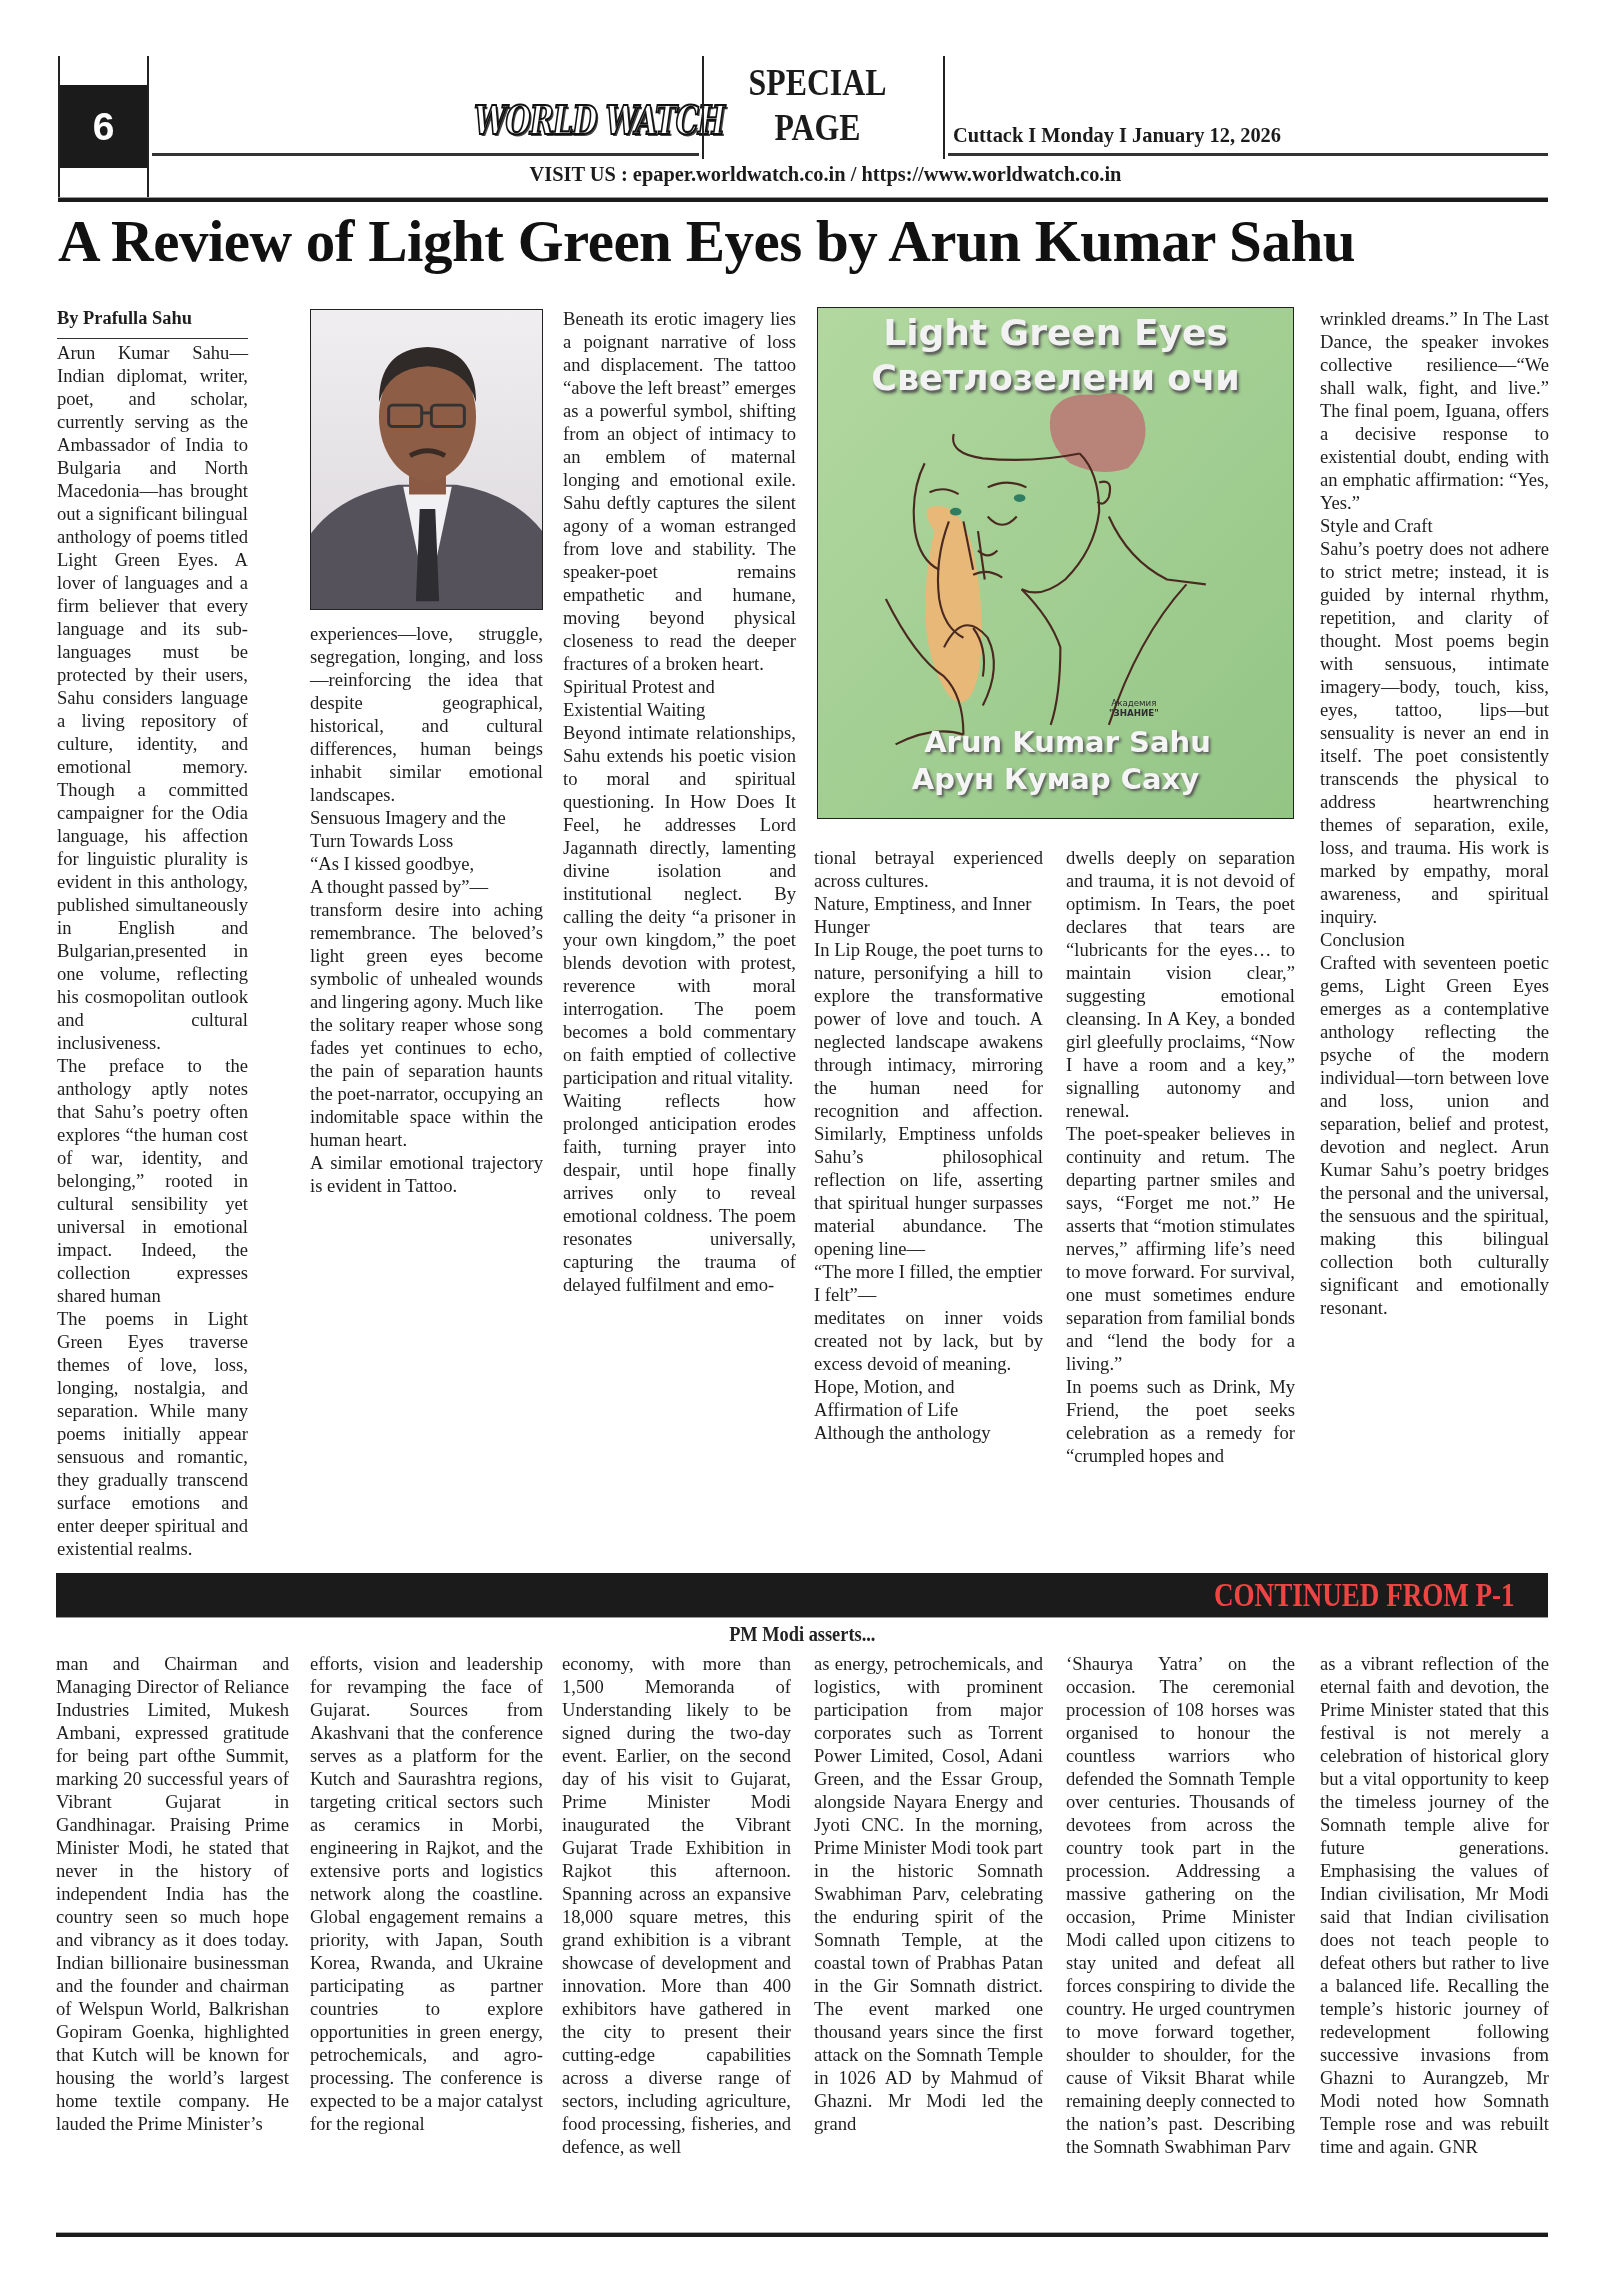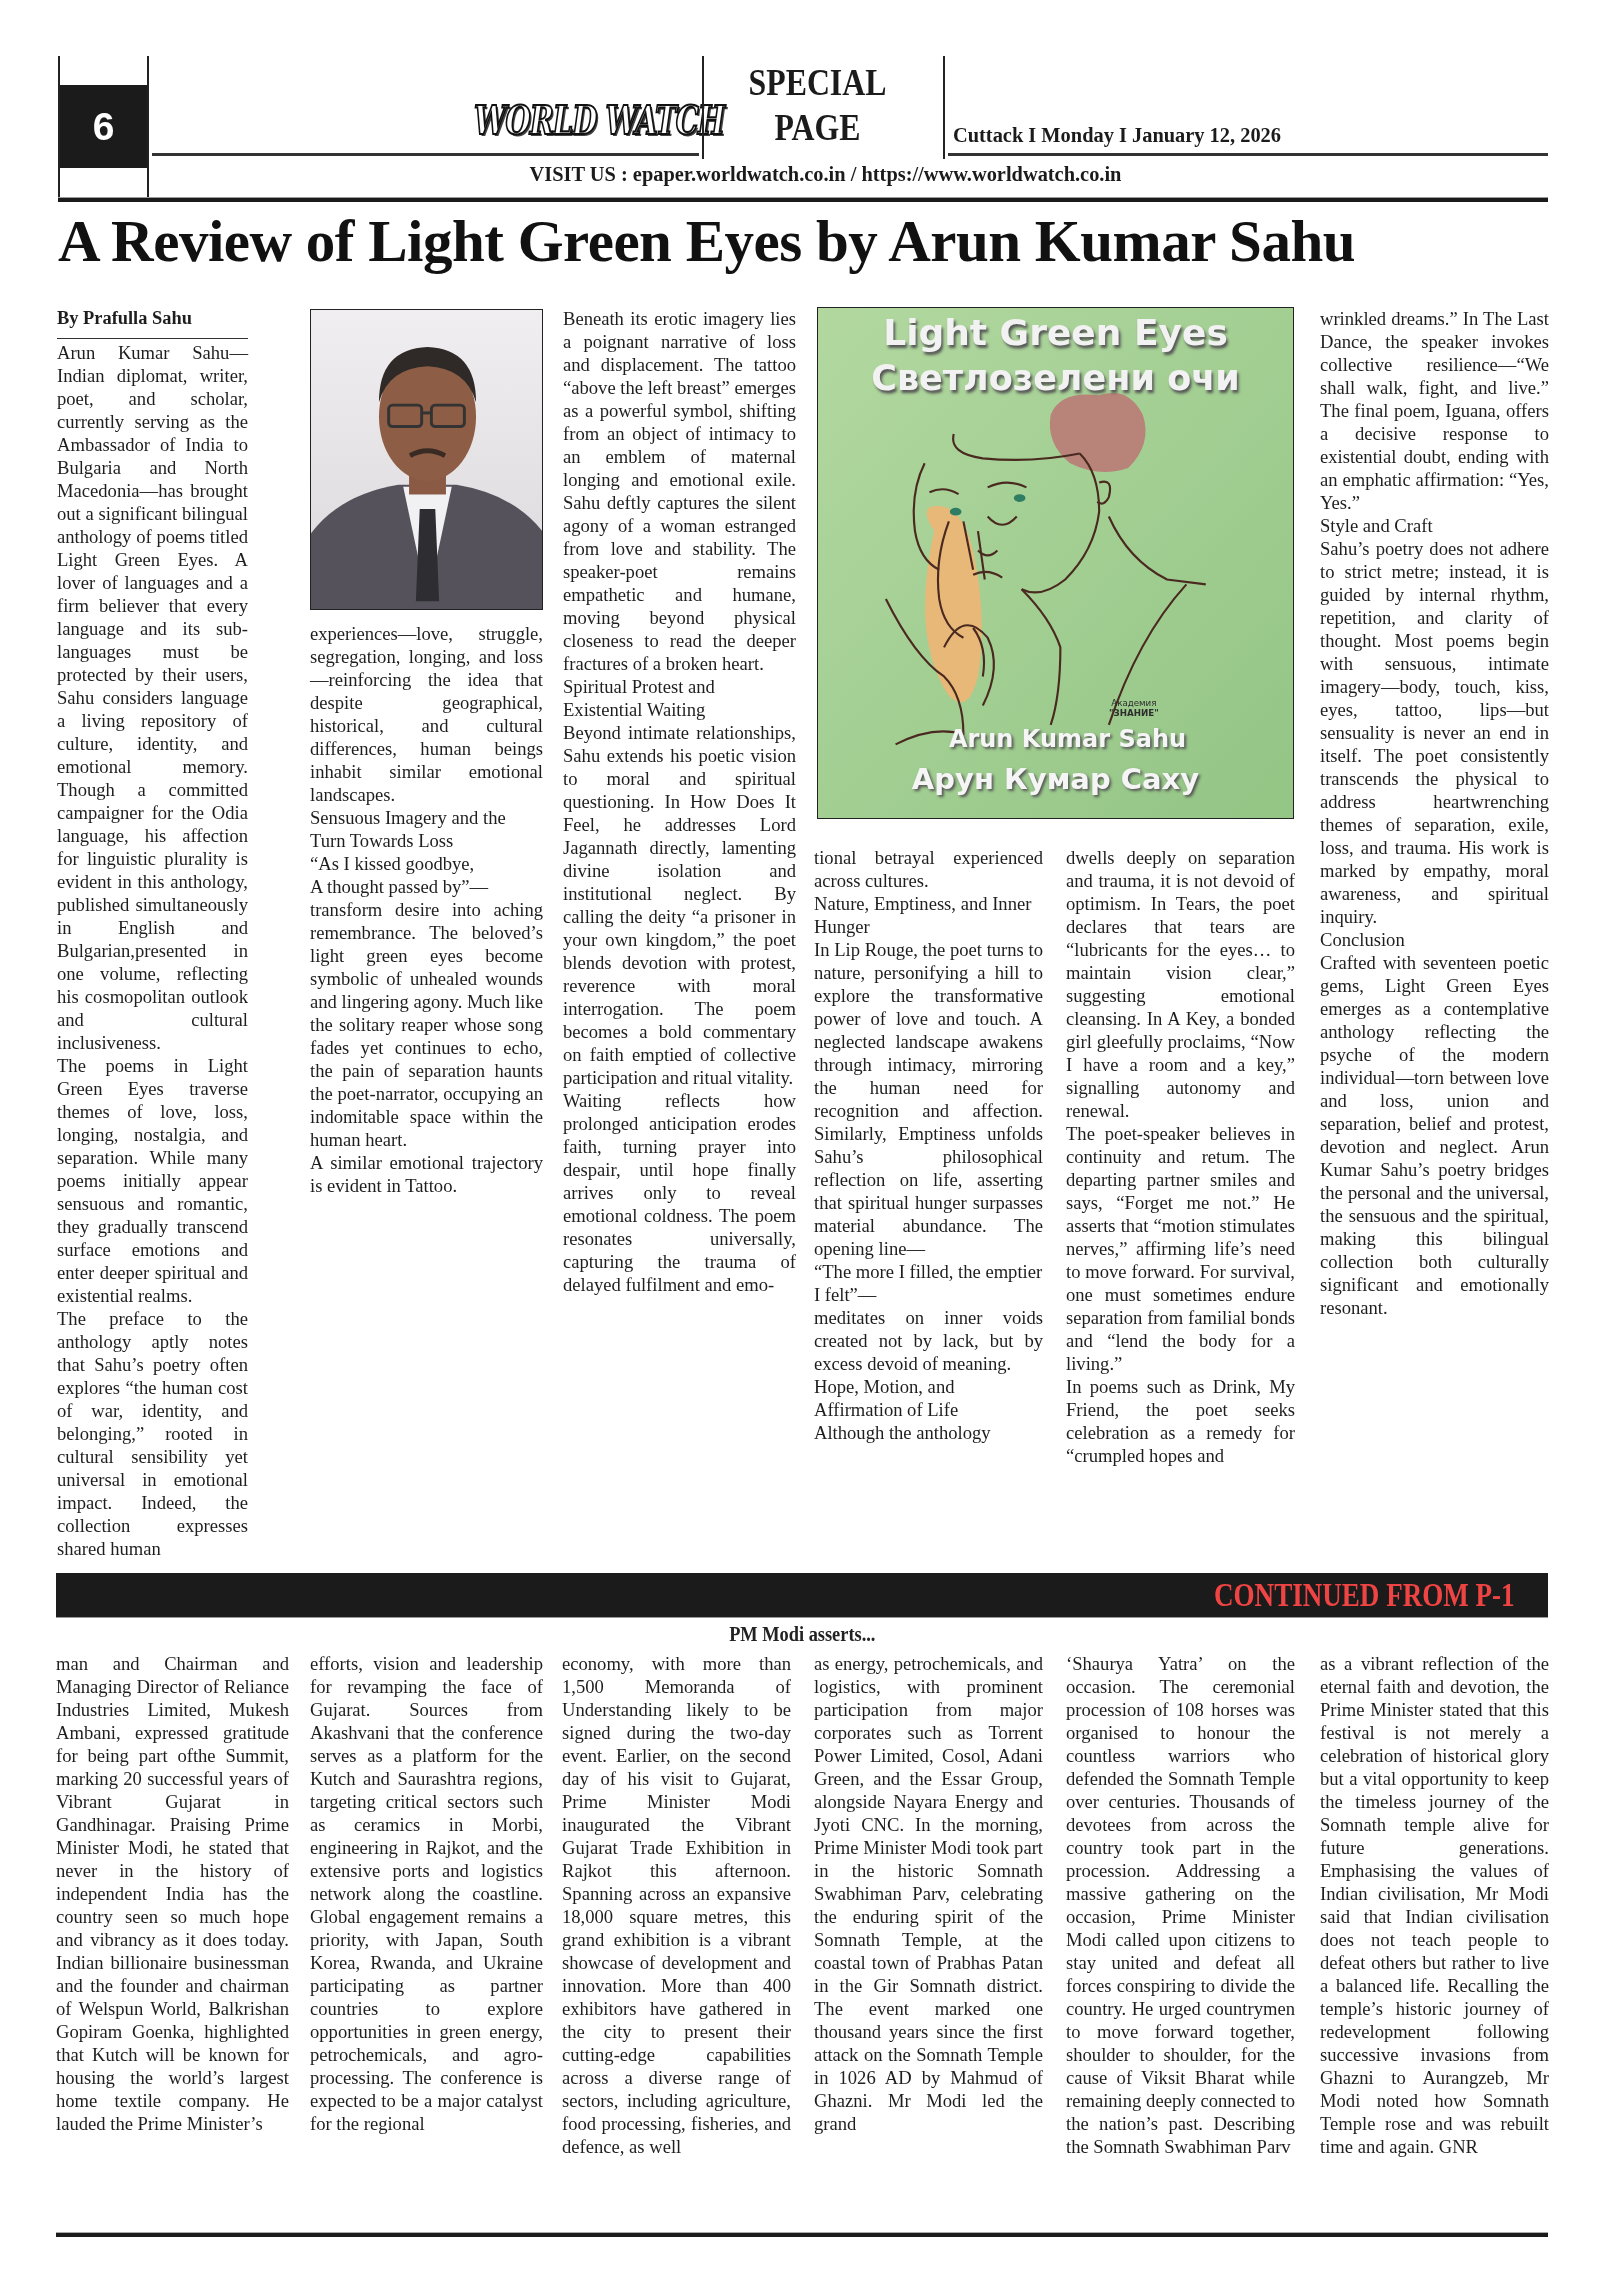--- a/index.html
+++ b/index.html
@@ -67,22 +67,22 @@
 <div class="rule-thin" style="left:152px; top:153px; width:547px;"></div>
 <div class="rule-thin" style="left:948px; top:153px; width:600px;"></div>
 <div class="visit">VISIT US : epaper.worldwatch.co.in / https://www.worldwatch.co.in</div>
 <div class="rule-thick"></div>
 
 <h1 class="headline">A Review of Light Green Eyes by Arun Kumar Sahu</h1>
 
 <div class="col" style="left:57px; top:307px; width:191px;">
   <div class="byline">By Prafulla Sahu</div>
   <p>Arun Kumar Sahu—Indian diplomat, writer, poet, and scholar, currently serving as the Ambassador of India to Bulgaria and North Macedonia—has brought out a significant bilingual anthology of poems titled Light Green Eyes. A lover of languages and a firm believer that every language and its sub-languages must be protected by their users, Sahu considers language a living repository of culture, identity, and emotional memory. Though a committed campaigner for the Odia language, his affection for linguistic plurality is evident in this anthology, published simultaneously in English and Bulgarian,presented in one volume, reflecting his cosmopolitan outlook and cultural inclusiveness.</p>
+  <p>The preface to the anthology aptly notes that Sahu’s poetry often explores “the human cost of war, identity, and belonging,” rooted in cultural sensibility yet universal in emotional impact. Indeed, the collection expresses shared human</p>
   <p>The poems in Light Green Eyes traverse themes of love, loss, longing, nostalgia, and separation. While many poems initially appear sensuous and romantic, they gradually transcend surface emotions and enter deeper spiritual and existential realms.</p>
-  <p>The preface to the anthology aptly notes that Sahu’s poetry often explores “the human cost of war, identity, and belonging,” rooted in cultural sensibility yet universal in emotional impact. Indeed, the collection expresses shared human</p>
 </div>
 
 <div class="photo">
   <svg width="233" height="301" viewBox="0 0 240 310">
     <defs>
       <linearGradient id="bg" x1="0" y1="0" x2="0" y2="1">
           <stop offset="0" stop-color="#f0eef0"></stop>
           <stop offset="1" stop-color="#dcd8dc"></stop>
         </linearGradient>
     </defs>
@@ -149,21 +149,21 @@
     </g>
     <ellipse cx="142" cy="210" rx="6" ry="4" fill="#2f7d63"></ellipse>
     <ellipse cx="208" cy="196" rx="6" ry="4" fill="#2f7d63"></ellipse>
   </svg>
   <div class="cover-title" style="top:50px; font-size:35px;">Светлозелени очи</div>
   <div class="cover-title" style="top:3.9px; font-size:36px;">Light Green Eyes</div>
   <div class="publisher">
     <div style="font-size:8.7px;">Академия</div>
     <div style="font-size:8.7px; font-weight:bold;">"ЗНАНИЕ"</div>
   </div>
-  <div class="cover-author" style="top:417px; font-size:24px;padding-left:24px;">Arun Kumar Sahu</div>
+  <div class="cover-author" style="top:417px; font-size:29px;padding-left:24px;">Arun Kumar Sahu</div>
   <div class="cover-author" style="top:454px; font-size:29px;">Арун Кумар Саху</div>
 </div>
 
 <div class="col" style="left:814px; top:846px; width:229px;">
   <p>tional betrayal experienced across cultures.</p>
   <p class="sub">Nature, Emptiness, and Inner Hunger</p>
   <p>In Lip Rouge, the poet turns to nature, personifying a hill to explore the transformative power of love and touch. A neglected landscape awakens through intimacy, mirroring the human need for recognition and affection. Similarly, Emptiness unfolds Sahu’s philosophical reflection on life, asserting that spiritual hunger surpasses material abundance. The opening line—</p>
   <p class="sub">“The more I filled, the emptier I felt”—</p>
   <p>meditates on inner voids created not by lack, but by excess devoid of meaning.</p>
   <p class="sub">Hope, Motion, and Affirmation of Life</p>

